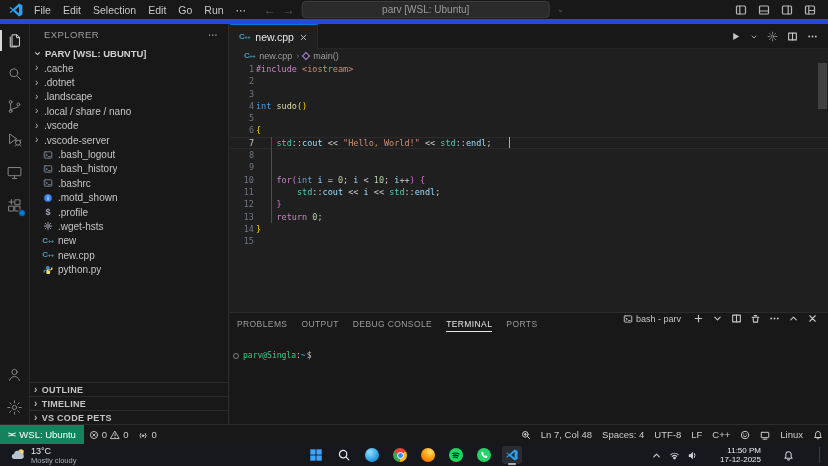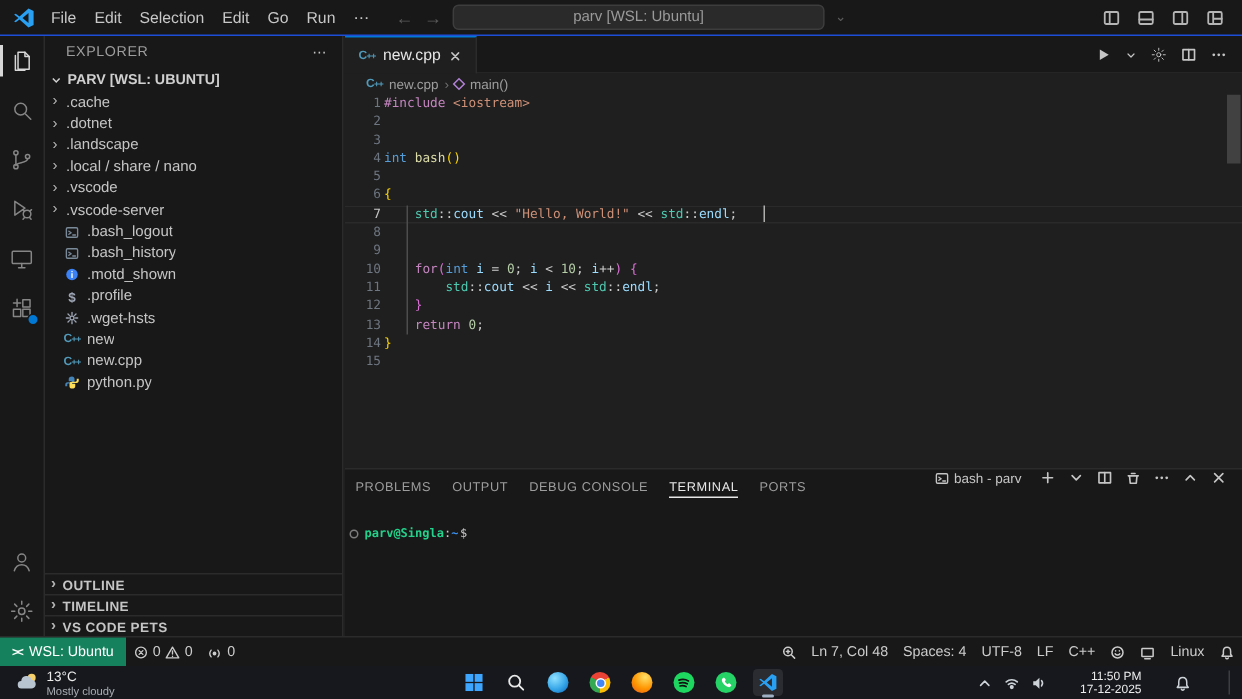--- a/index.html
+++ b/index.html
@@ -1,21 +1,21 @@
 <!DOCTYPE html>
 <html><head>
 <meta charset="utf-8">
 <style>
 *{margin:0;padding:0;box-sizing:border-box;}
 html,body{width:828px;height:466px;overflow:hidden;background:#000;}
 body{font-family:"Liberation Sans",sans-serif;color:#ccc;font-size:11px;}
 .window{position:relative;width:828px;height:466px;background:#1f1f1f;}
 
 
-.titlebar{position:absolute;top:0;left:0;right:0;height:24px;background:#181818;border-bottom:1px solid #1d4ed8;display:flex;align-items:center;}
+.titlebar{position:absolute;top:0;left:0;right:0;height:24px;background:#181818;border-bottom:5px solid #1d4ed8;display:flex;align-items:center;}
 .vslogo{width:16px;height:16px;margin:0 4px 0 8px;display:flex;align-items:center;}
 .menubar{display:flex;height:24px;}
 .menu-item{font-size:10.5px;color:#c8c8c8;padding:0 6px;line-height:24px;cursor:default;}
 .tb-center{position:absolute;left:50%;transform:translateX(-50%);display:flex;align-items:center;gap:7px;}
 .nav-arrow{color:#9a9a9a;font-size:12px;line-height:1;}
 .nav-arrow.dim{color:#5c5c5c;}
 .search-box{width:248px;height:17px;background:#2a2a2a;border:1px solid #3d3d3d;border-radius:4px;display:flex;align-items:center;justify-content:center;font-size:10px;color:#9a9a9a;gap:5px;}
 .tb-right{margin-left:auto;display:flex;align-items:center;gap:11px;padding-right:12px;color:#b5b5b5;}
 .tb-right .ic svg{width:12px;height:12px;display:block;}
 
@@ -78,21 +78,21 @@
 .panel-tab.active{color:#e7e7e7;}
 .panel-tab.active::after{content:"";position:absolute;left:7px;right:7px;bottom:2px;height:1px;background:#e7e7e7;}
 .panel-actions{margin-left:auto;display:flex;align-items:center;gap:8px;padding-right:10px;color:#c5c5c5;}
 .panel-actions .ic svg{width:11px;height:11px;display:block;}
 .term-title{display:flex;align-items:center;gap:3px;font-size:9px;color:#c5c5c5;margin-right:4px;}
 .term-title svg{width:10px;height:10px;display:block;}
 .terminal{font-family:"DejaVu Sans Mono",monospace;font-size:8px;line-height:12px;padding:4px 0 0 10px;color:#cccccc;flex:1;}
 .term-line{white-space:pre;height:12px;}
 .prompt-row{margin-top:12px;display:flex;align-items:center;}
 .prompt-circle{width:6px;height:6px;border:1px solid #7d7d7d;border-radius:50%;margin-right:4px;margin-left:-7px;flex:none;}
-.p-user{color:#23d18b;font-weight:bold;}
+.p-user{color:#23d18b;font-weight:normal;}
 .p-sep{color:#cccccc;}
 .p-path{color:#3b8eea;font-weight:bold;}
 .p-dollar{color:#cccccc;padding-left:1px;}
 
 
 .statusbar{position:absolute;left:0;top:424px;width:828px;height:20px;background:#181818;border-top:1px solid #2b2b2b;display:flex;align-items:center;font-size:9.5px;color:#cccccc;}
 .remote-badge{height:19px;background:#16825d;color:#fff;display:flex;align-items:center;padding:0 8px;gap:5px;font-size:9.5px;}
 .remote-glyph{font-size:8px;font-weight:bold;letter-spacing:-1.5px;}
 .sb-item{display:flex;align-items:center;gap:3px;padding:0 5px;height:100%;}
 .sb-item svg{width:10px;height:10px;display:block;}
@@ -288,20 +288,31 @@
               <svg viewBox="0 0 12 12" fill="none" stroke="currentColor" stroke-width="1.1" stroke-linecap="round" stroke-linejoin="round">
                 <rect x="1.5" y="2.2" width="9" height="7.6" rx="1"></rect>
                 <path d="M3.5 5l1.8 1.2L3.5 7.4M6.6 8h2.2"></path>
               </svg>
             </span>
           </span>
           <span class="tlabel">.bash_history</span>
         </div>
         <div class="tree-row file">
           <span class="tree-icon">
+            <span style="color:#7a8a99">
+              <svg viewBox="0 0 12 12" fill="none" stroke="currentColor" stroke-width="1.1" stroke-linecap="round" stroke-linejoin="round">
+                <rect x="1.5" y="2.2" width="9" height="7.6" rx="1"></rect>
+                <path d="M3.5 5l1.8 1.2L3.5 7.4M6.6 8h2.2"></path>
+              </svg>
+            </span>
+          </span>
+          <span class="tlabel">.bashrc</span>
+        </div>
+        <div class="tree-row file">
+          <span class="tree-icon">
             <svg viewBox="0 0 12 12">
               <circle cx="6" cy="6" r="4.6" fill="#3b82f6"></circle>
               <path d="M6 5.3v3M6 3.5v.2" stroke="#fff" stroke-width="1.1" stroke-linecap="round"></path>
             </svg>
           </span>
           <span class="tlabel">.motd_shown</span>
         </div>
         <div class="tree-row file">
           <span class="tree-icon">
             <span class="fi-dollar">$</span>
@@ -413,21 +424,21 @@
         </span>
       <span>main()</span>
     </div>
     <div class="code">
       <div class="scope-guide"></div>
       <div class="caret"></div>
       <div class="code-scrollbar"></div>
     <div class="code-line"><span class="ln">1</span><span class="lc"><span class="tk-ctrl">#include</span><span class="tk-p"> </span><span class="tk-str">&lt;iostream&gt;</span></span></div>
         <div class="code-line"><span class="ln">2</span><span class="lc"></span></div>
         <div class="code-line"><span class="ln">3</span><span class="lc"></span></div>
-        <div class="code-line"><span class="ln">4</span><span class="lc"><span class="tk-kw">int</span><span class="tk-p"> </span><span class="tk-fn">bash</span><span class="tk-b1">()</span></span></div>
+        <div class="code-line"><span class="ln">4</span><span class="lc"><span class="tk-kw">int</span><span class="tk-p"> </span><span class="tk-fn">sudo</span><span class="tk-b1">()</span></span></div>
         <div class="code-line"><span class="ln">5</span><span class="lc"></span></div>
         <div class="code-line"><span class="ln">6</span><span class="lc"><span class="tk-b1">{</span></span></div>
         <div class="code-line active"><span class="ln">7</span><span class="lc"><span class="tk-p">    </span><span class="tk-ns">std</span><span class="tk-p">::</span><span class="tk-var">cout</span><span class="tk-p"> &lt;&lt; </span><span class="tk-str">"Hello, World!"</span><span class="tk-p"> &lt;&lt; </span><span class="tk-ns">std</span><span class="tk-p">::</span><span class="tk-var">endl</span><span class="tk-p">;</span></span></div>
         <div class="code-line"><span class="ln">8</span><span class="lc"></span></div>
         <div class="code-line"><span class="ln">9</span><span class="lc"></span></div>
         <div class="code-line"><span class="ln">10</span><span class="lc"><span class="tk-p">    </span><span class="tk-ctrl">for</span><span class="tk-b2">(</span><span class="tk-kw">int</span><span class="tk-p"> </span><span class="tk-var">i</span><span class="tk-p"> = </span><span class="tk-num">0</span><span class="tk-p">; </span><span class="tk-var">i</span><span class="tk-p"> &lt; </span><span class="tk-num">10</span><span class="tk-p">; </span><span class="tk-var">i</span><span class="tk-p">++</span><span class="tk-b2">)</span><span class="tk-p"> </span><span class="tk-b2">{</span></span></div>
         <div class="code-line"><span class="ln">11</span><span class="lc"><span class="tk-p">        </span><span class="tk-ns">std</span><span class="tk-p">::</span><span class="tk-var">cout</span><span class="tk-p"> &lt;&lt; </span><span class="tk-var">i</span><span class="tk-p"> &lt;&lt; </span><span class="tk-ns">std</span><span class="tk-p">::</span><span class="tk-var">endl</span><span class="tk-p">;</span></span></div>
         <div class="code-line"><span class="ln">12</span><span class="lc"><span class="tk-p">    </span><span class="tk-b2">}</span></span></div>
         <div class="code-line"><span class="ln">13</span><span class="lc"><span class="tk-p">    </span><span class="tk-ctrl">return</span><span class="tk-p"> </span><span class="tk-num">0</span><span class="tk-p">;</span></span></div>
         <div class="code-line"><span class="ln">14</span><span class="lc"><span class="tk-b1">}</span></span></div>

